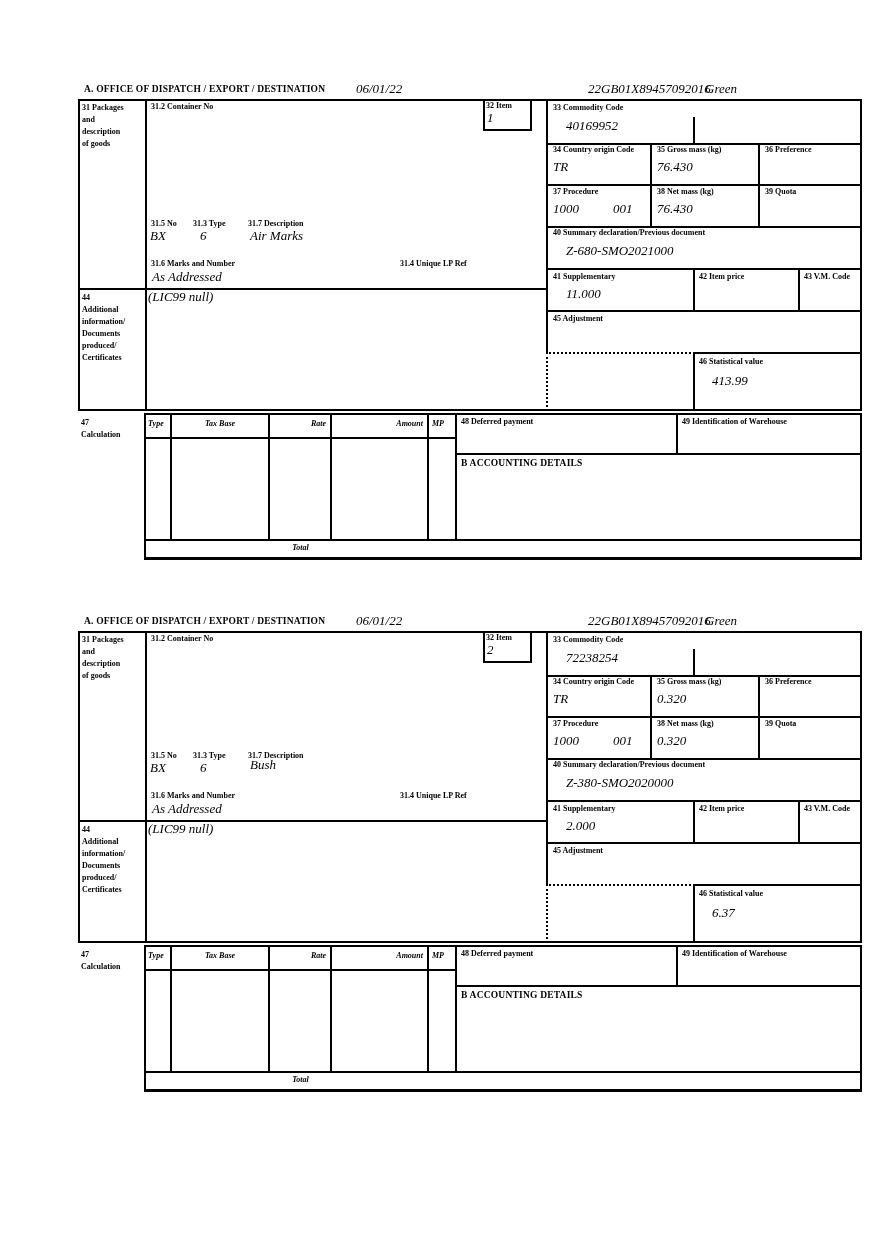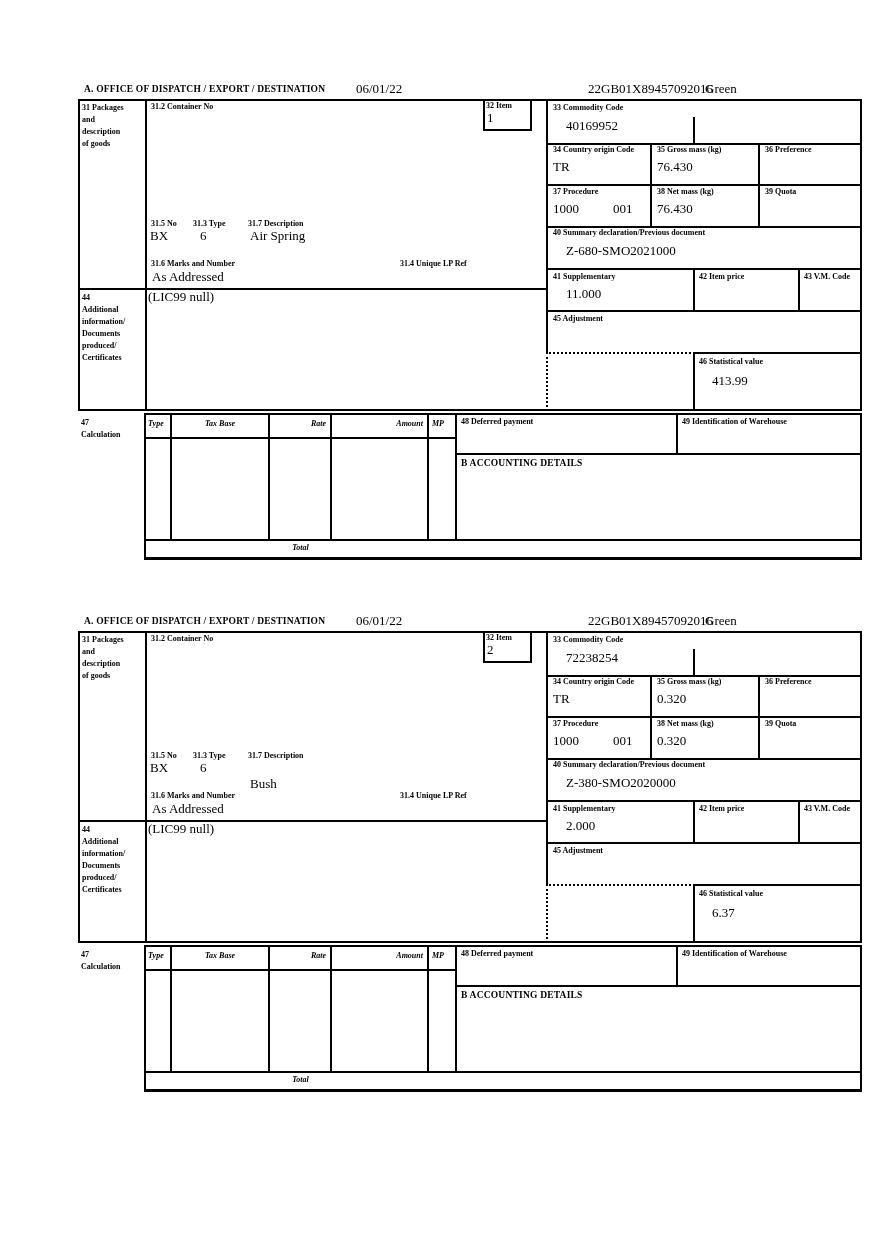--- a/index.html
+++ b/index.html
@@ -10,21 +10,21 @@
   .section-2{top:614px;}
   .ln{position:absolute;background:#000;}
   .dot-h{position:absolute;border-top:2px dotted #000;height:0;}
   .dot-v{position:absolute;border-left:2px dotted #000;width:0;}
   .box{position:absolute;box-sizing:border-box;}
   .main-box{left:0;top:17px;width:784px;height:312px;border:2px solid #000;}
   .item-box{left:405px;top:17px;width:49px;height:32px;border-left:2px solid #000;border-right:2px solid #000;border-bottom:2px solid #000;}
   .lbl{position:absolute;font-size:8px;font-weight:700;line-height:10px;white-space:pre-line;}
   .lbl-ml{line-height:12px;}
   .hdr{position:absolute;font-size:9.5px;font-weight:700;letter-spacing:.2px;white-space:nowrap;}
-  .val{position:absolute;font-size:13px;line-height:14px;white-space:nowrap;}
+  .val{position:absolute;font-size:13px;line-height:14px;white-space:nowrap;font-style:italic;}
   .thdr{position:absolute;font-size:8px;font-weight:700;white-space:nowrap;font-style:italic;}
   .ctr{text-align:center;}
   .rgt{text-align:right;}
 </style>
 </head>
 <body>
 
 <div id="form-page">
   <div class="section section-1 section-slot">
 
@@ -67,21 +67,21 @@
 
   <span class="lbl" style="left:73px;top:20px;">31.2 Container No</span>
   <span class="lbl" style="left:408px;top:19px;">32 Item</span>
   <span class="val" style="left:409px;top:29px;">1</span>
 
   <span class="lbl" style="left:73px;top:137px;">31.5 No</span>
   <span class="lbl" style="left:115px;top:137px;">31.3 Type</span>
   <span class="lbl" style="left:170px;top:137px;">31.7 Description</span>
   <span class="val" style="left:72px;top:147px;">BX</span>
   <span class="val" style="left:122px;top:147px;">6</span>
-  <span class="val" style="left:172px;top:147px;">Air Spring</span>
+  <span class="val" style="left:172px;top:147px;">Air Marks</span>
 
   <span class="lbl" style="left:73px;top:177px;">31.6 Marks and Number</span>
   <span class="lbl" style="left:322px;top:177px;">31.4 Unique LP Ref</span>
   <span class="val" style="left:74px;top:188px;">As Addressed</span>
 
   <span class="val" style="left:70px;top:208px;">(LIC99 null)</span>
 
   <span class="lbl" style="left:475px;top:21px;">33 Commodity Code</span>
   <span class="val" style="left:488px;top:37px;">40169952</span>
 
@@ -181,21 +181,21 @@
 
   <span class="lbl" style="left:73px;top:20px;">31.2 Container No</span>
   <span class="lbl" style="left:408px;top:19px;">32 Item</span>
   <span class="val" style="left:409px;top:29px;">2</span>
 
   <span class="lbl" style="left:73px;top:137px;">31.5 No</span>
   <span class="lbl" style="left:115px;top:137px;">31.3 Type</span>
   <span class="lbl" style="left:170px;top:137px;">31.7 Description</span>
   <span class="val" style="left:72px;top:147px;">BX</span>
   <span class="val" style="left:122px;top:147px;">6</span>
-  <span class="val" style="left:172px;top:163px;">Bush</span>
+  <span class="val" style="left:172px;top:144px;">Bush</span>
 
   <span class="lbl" style="left:73px;top:177px;">31.6 Marks and Number</span>
   <span class="lbl" style="left:322px;top:177px;">31.4 Unique LP Ref</span>
   <span class="val" style="left:74px;top:188px;">As Addressed</span>
 
   <span class="val" style="left:70px;top:208px;">(LIC99 null)</span>
 
   <span class="lbl" style="left:475px;top:21px;">33 Commodity Code</span>
   <span class="val" style="left:488px;top:37px;">72238254</span>
 

